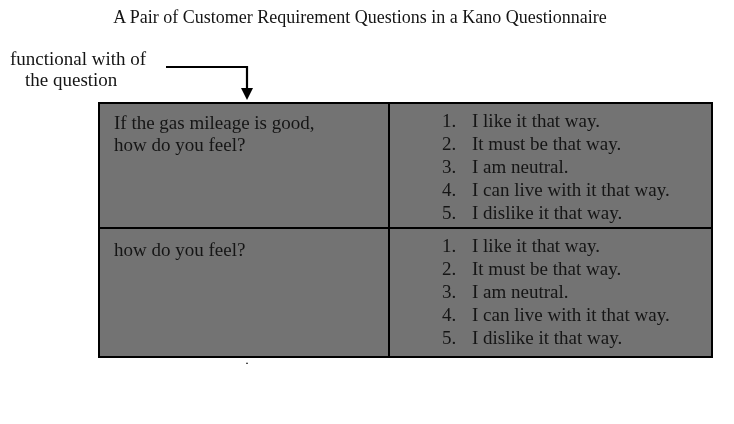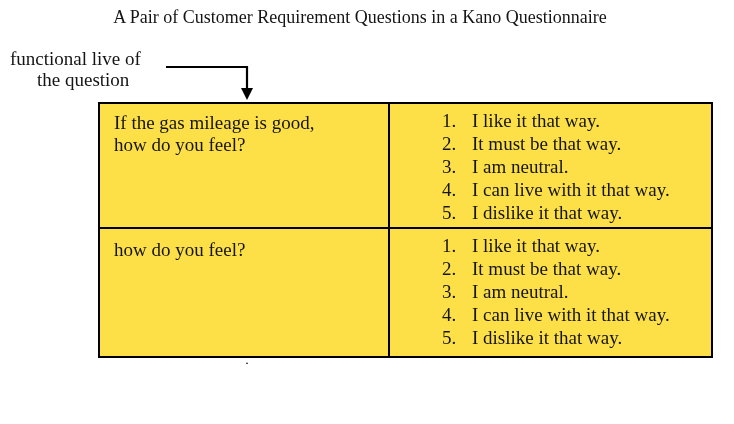--- a/index.html
+++ b/index.html
@@ -29,21 +29,21 @@
   .pointer-label {
     position: absolute;
     font-size: 19px;
     line-height: 21px;
     white-space: nowrap;
   }
   .label-functional {
     left: 10px;
     top: 48px;
   }
-  .label-functional .line2 { margin-left: 27px; }
+  .label-functional .line2 { margin-left: 15px; }
   .label-dysfunctional {
     left: 8px;
     top: 375px;
   }
   .label-dysfunctional .line2 { margin-left: 32px; }
 
   .arrow-overlay {
     position: absolute;
     left: 0;
     top: 0;
@@ -55,21 +55,21 @@
   .ktable {
     position: absolute;
     left: 98px;
     top: 102px;
     width: 611px;
     height: 252px;
     border: 2px solid #000000;
     display: grid;
     grid-template-columns: 288px 1fr;
     grid-template-rows: 123px 1fr;
-    background: #fde047;
+    background: #737373;
   }
   .cell {
     box-sizing: border-box;
     overflow: hidden;
   }
   .cell.options-cell { border-left: 2px solid #000000; }
   .cell.row2 { border-top: 2px solid #000000; }
 
   .question-cell {
     padding: 8px 8px 0 14px;
@@ -98,21 +98,21 @@
   }
 </style>
 </head>
 <body>
 
 <div class="page">
 
   <div class="title">A Pair of Customer Requirement Questions in a Kano Questionnaire</div>
 
   <div class="pointer-label label-functional">
-    <div class="line1">functional live of</div>
+    <div class="line1">functional with of</div>
     <div class="line2">the question</div>
   </div>
 
   <div class="pointer-label label-dysfunctional">
     <div class="line2">of the question</div>
   </div>
 
   <svg class="arrow-overlay" viewBox="0 0 734 424">
     <g stroke="#000000" stroke-width="2.2" fill="#000000">
       <line x1="166" y1="67" x2="247" y2="67"></line>

